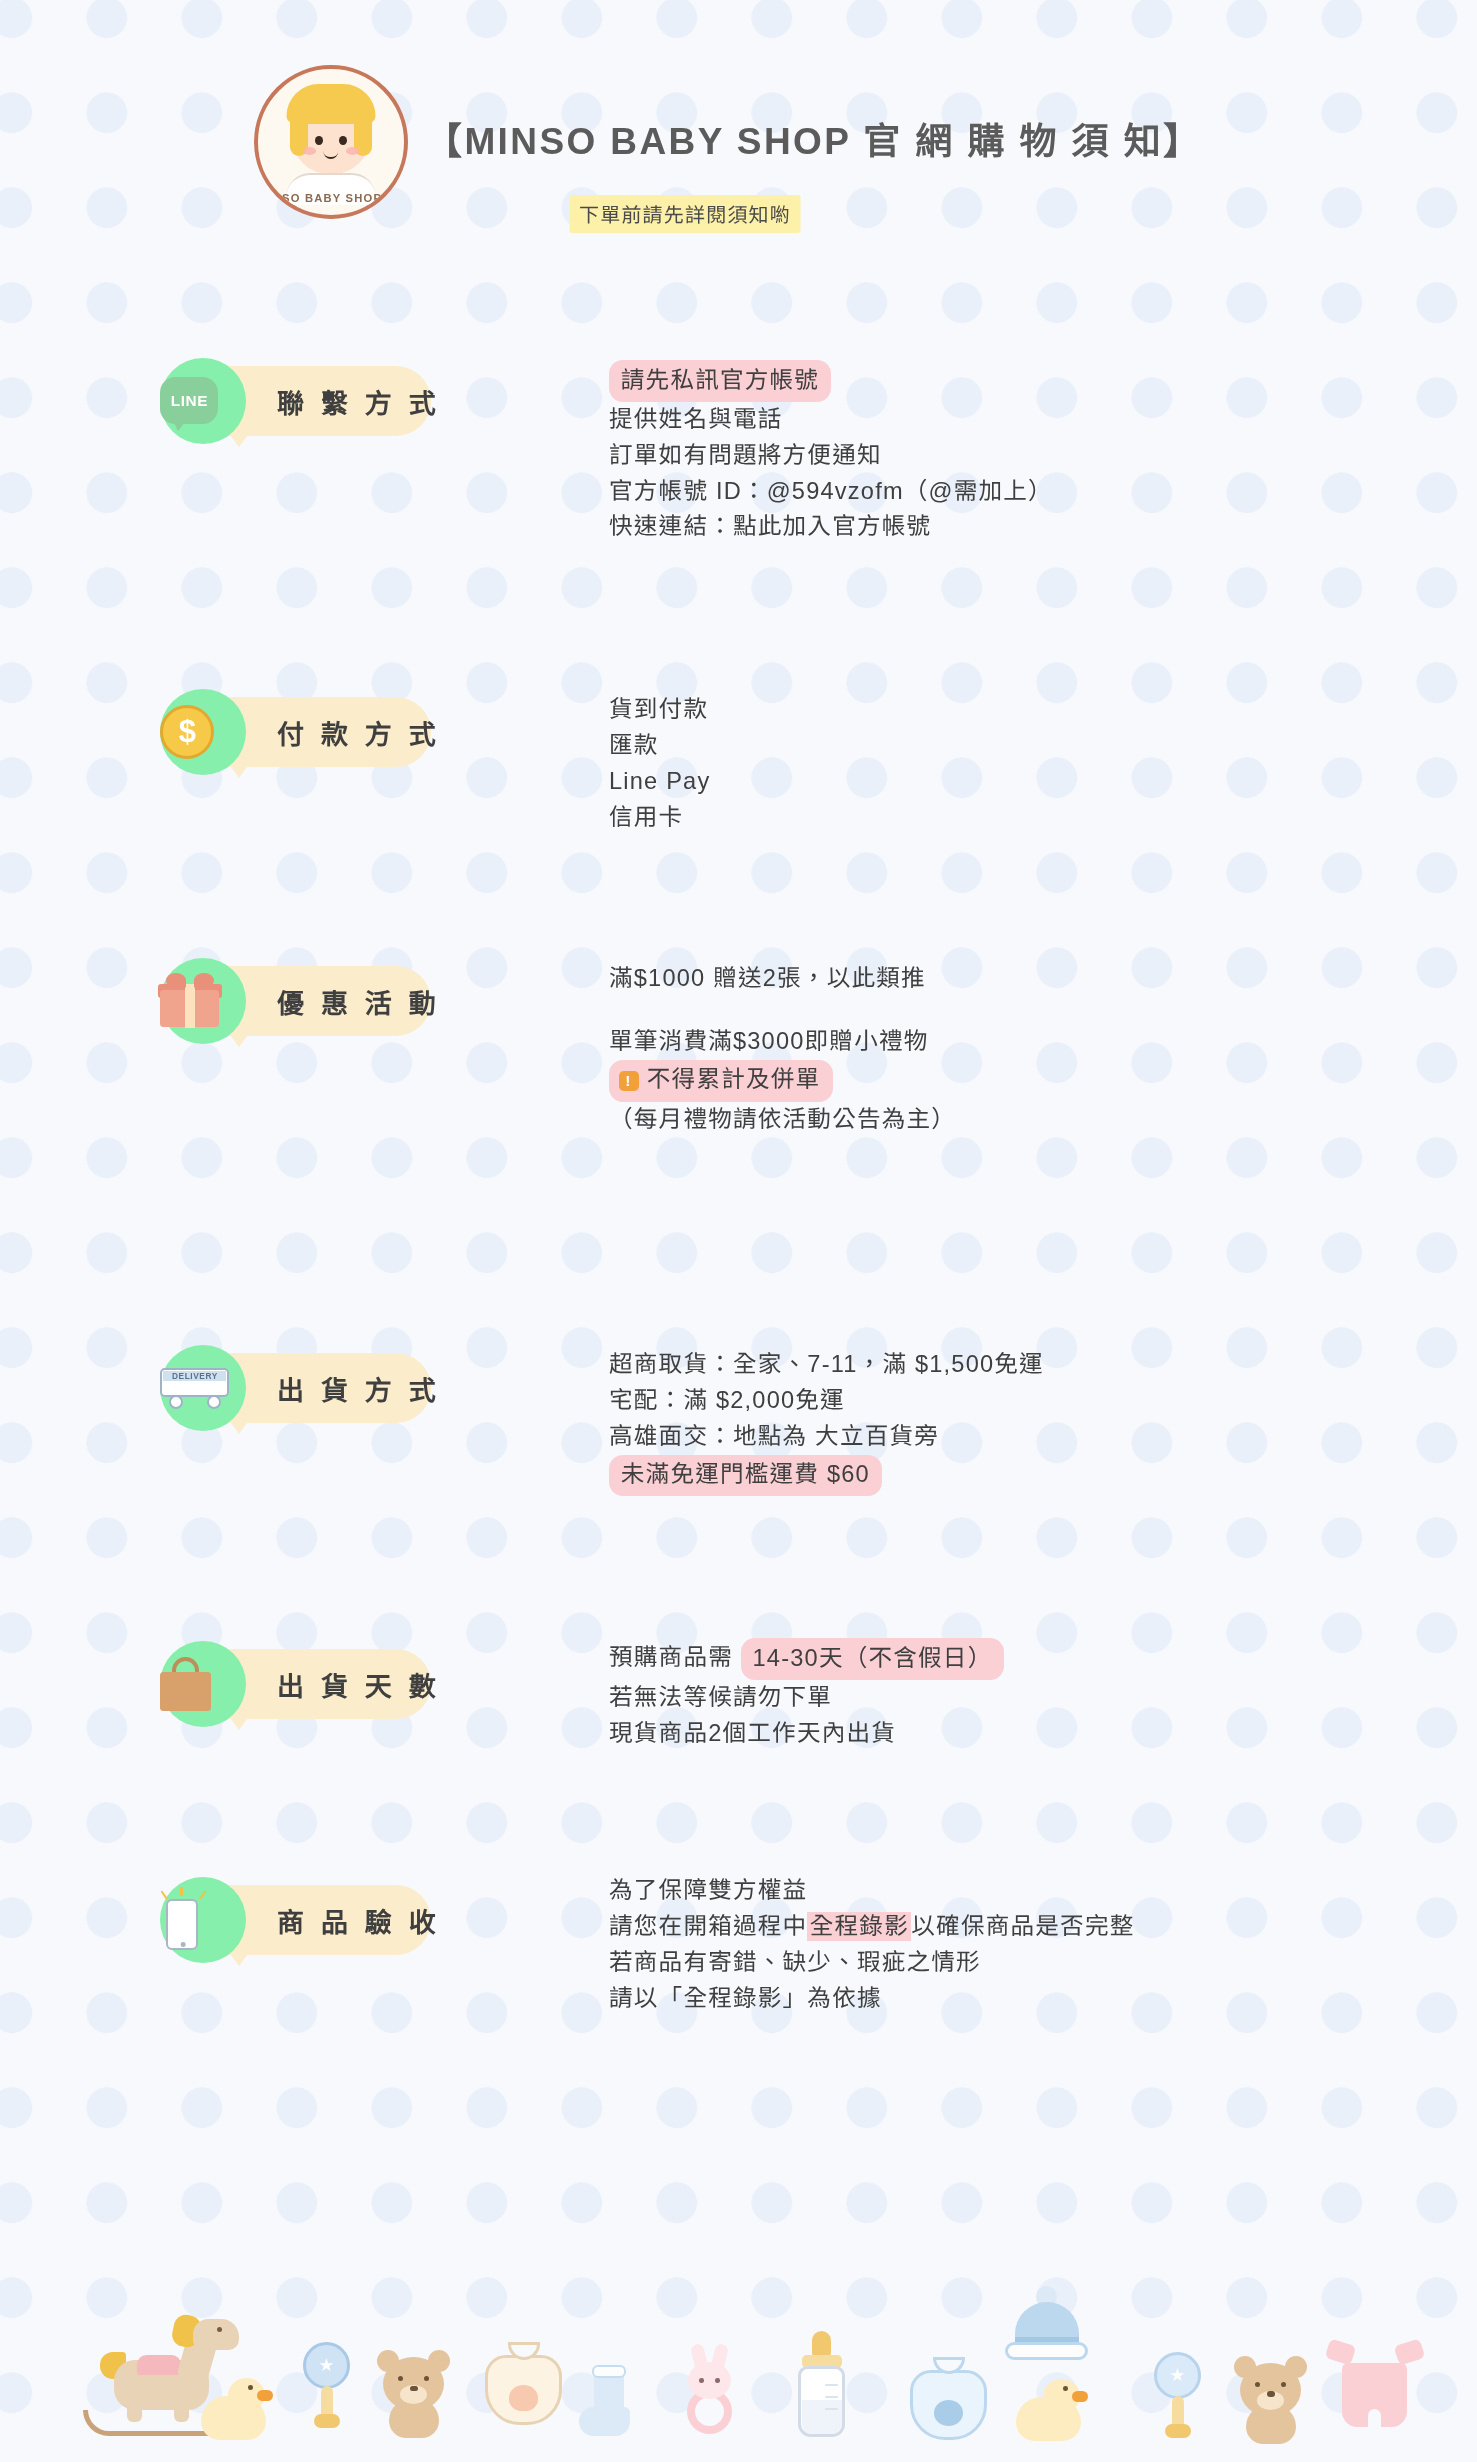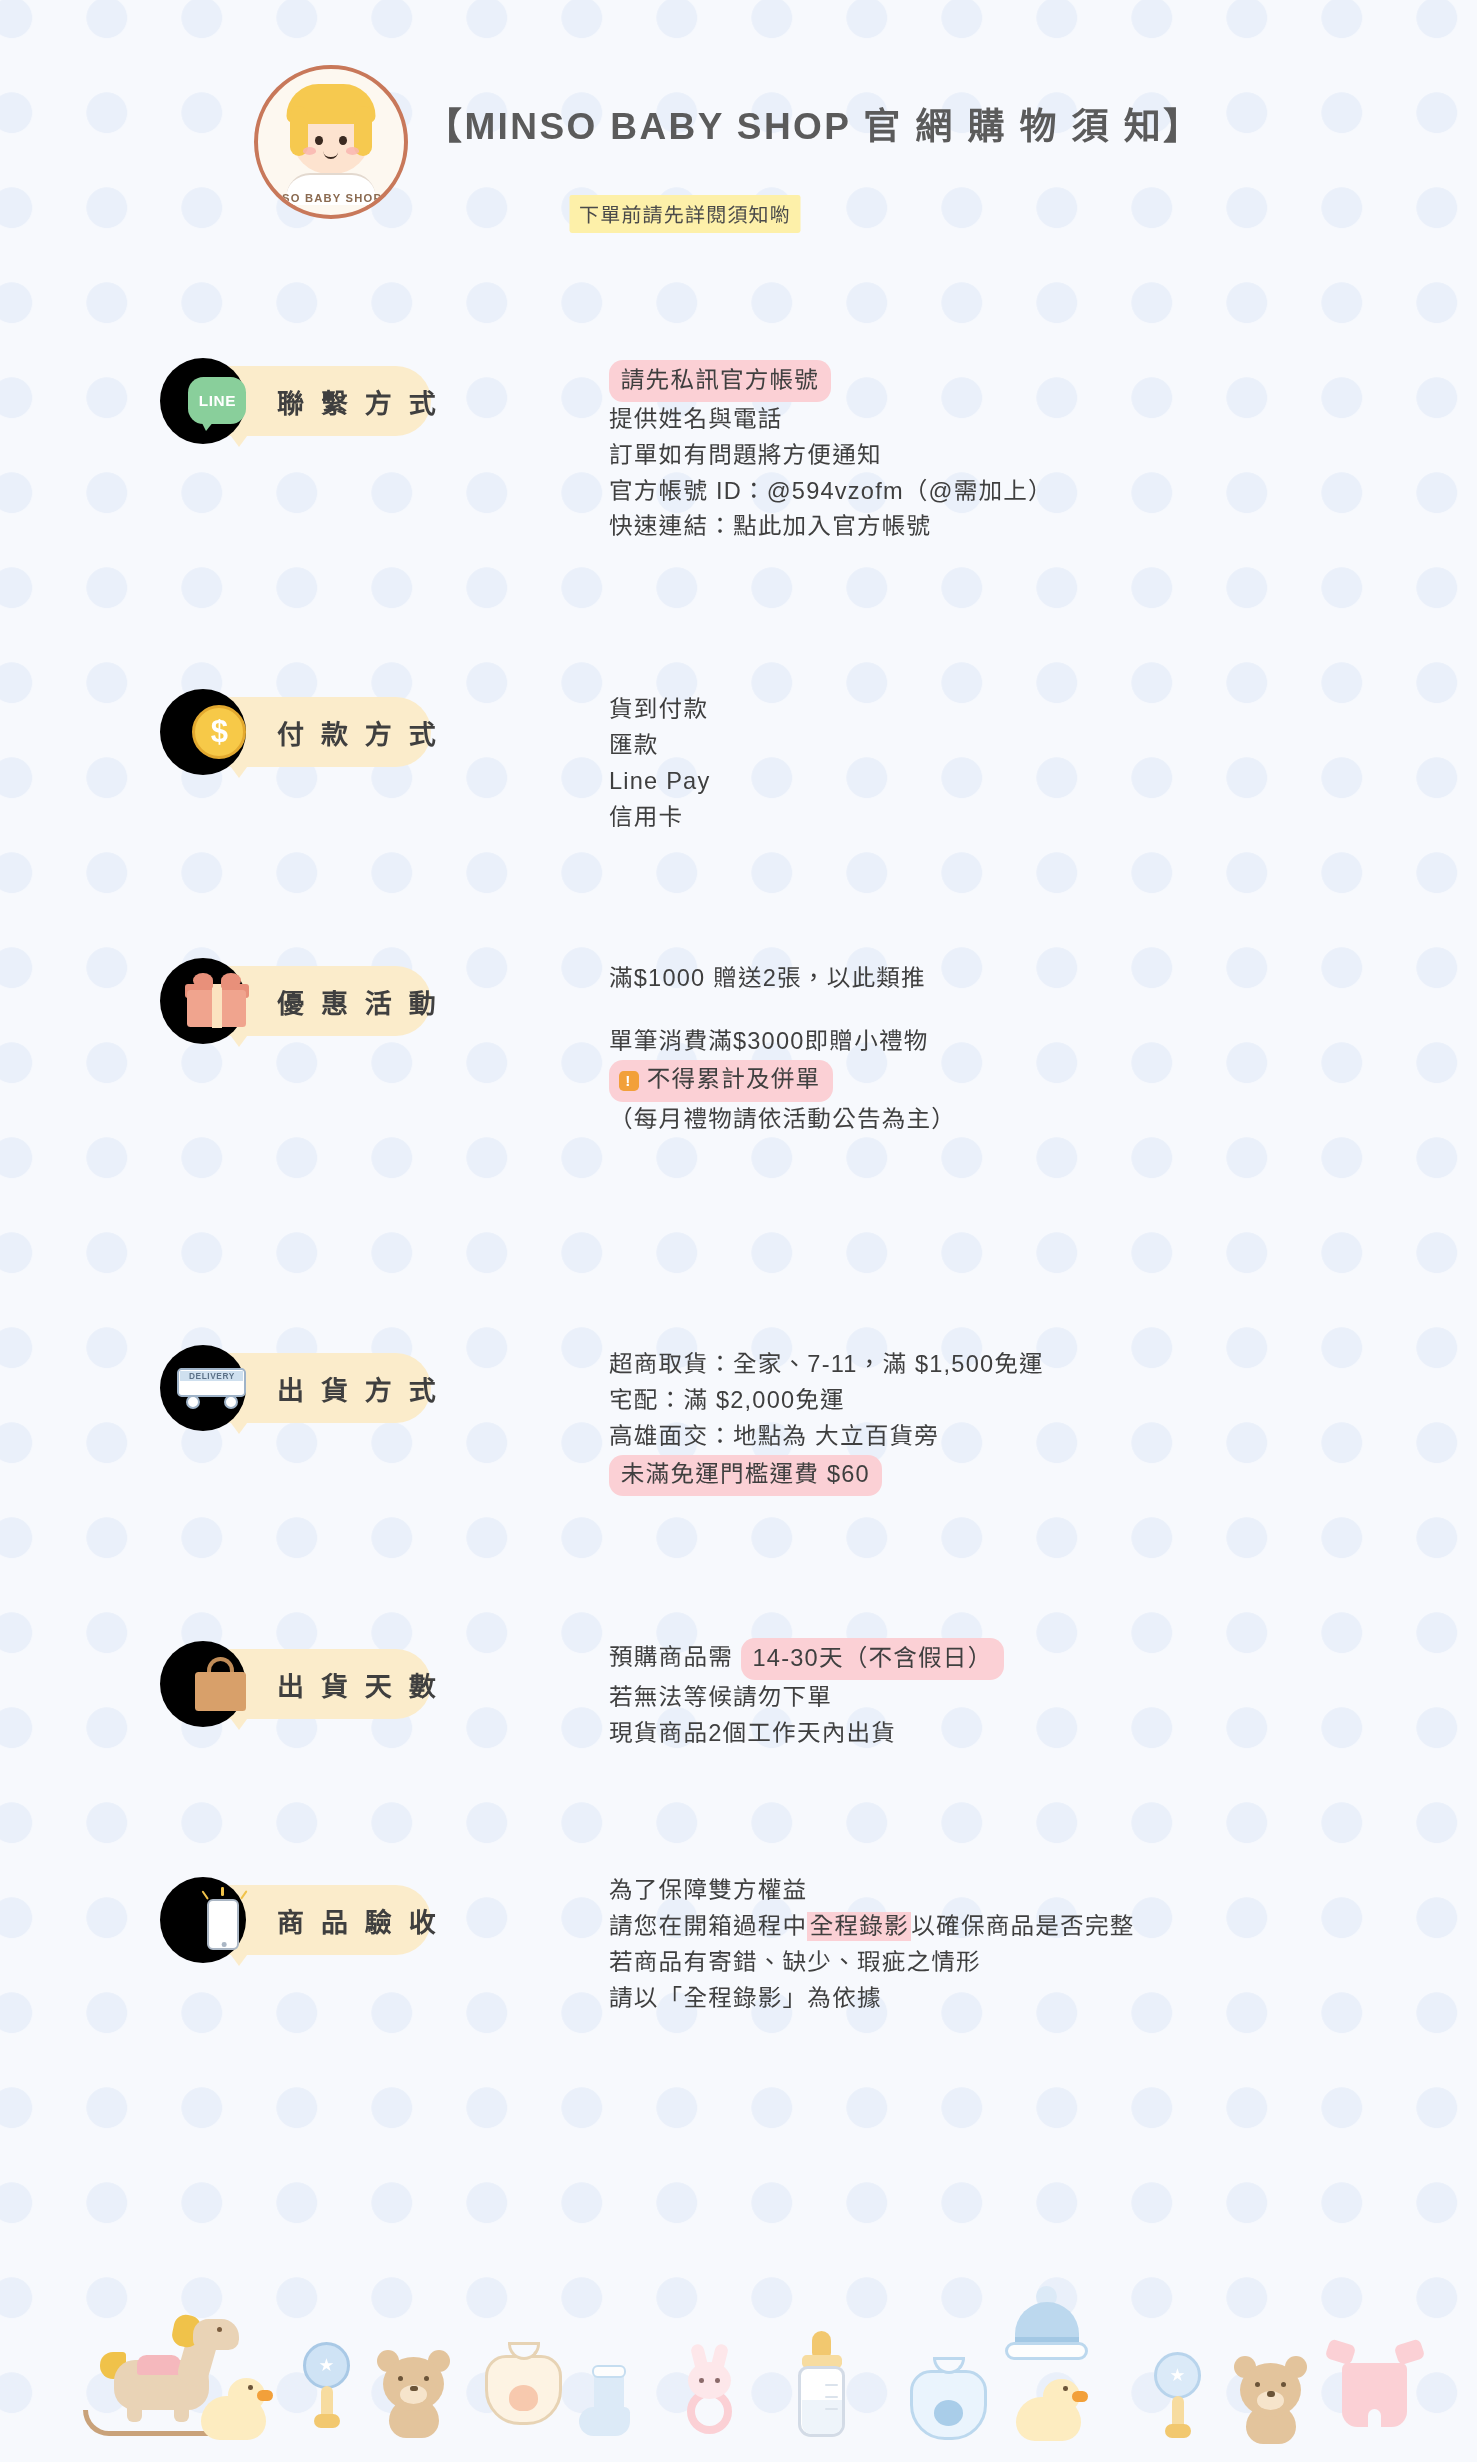--- a/index.html
+++ b/index.html
@@ -133,21 +133,21 @@
     width: 100%;
     font-size: 11.2px;
     letter-spacing: 1.2px;
     color: #8a6a50;
     font-weight: bold;
   }
 
   .title {
     position: absolute;
     left: 425px;
-    top: 96px;
+    top: 111px;
     font-size: 37px;
     letter-spacing: 2.4px;
     color: #5b5b5b;
     font-weight: bold;
     white-space: nowrap;
   }
   .subtitle-wrap {
     position: absolute;
     left: 685px;
     top: 195px;
@@ -201,24 +201,24 @@
     font-weight: bold;
     white-space: nowrap;
   }
   .icon-circle {
     position: absolute;
     left: -10.6px;
     top: -8.3px;
     width: 86px;
     height: 86px;
     border-radius: 50%;
-    background: #000000;
+    background: #86efac;
     display: flex;
     align-items: center;
-    justify-content: flex-end;
+    justify-content: flex-start;
     box-sizing: border-box;
   }
 
   
   .icon-line {
     width: 58px;
     height: 47px;
     background: #89cf9b;
     border-radius: 15.4px;
     position: relative;

